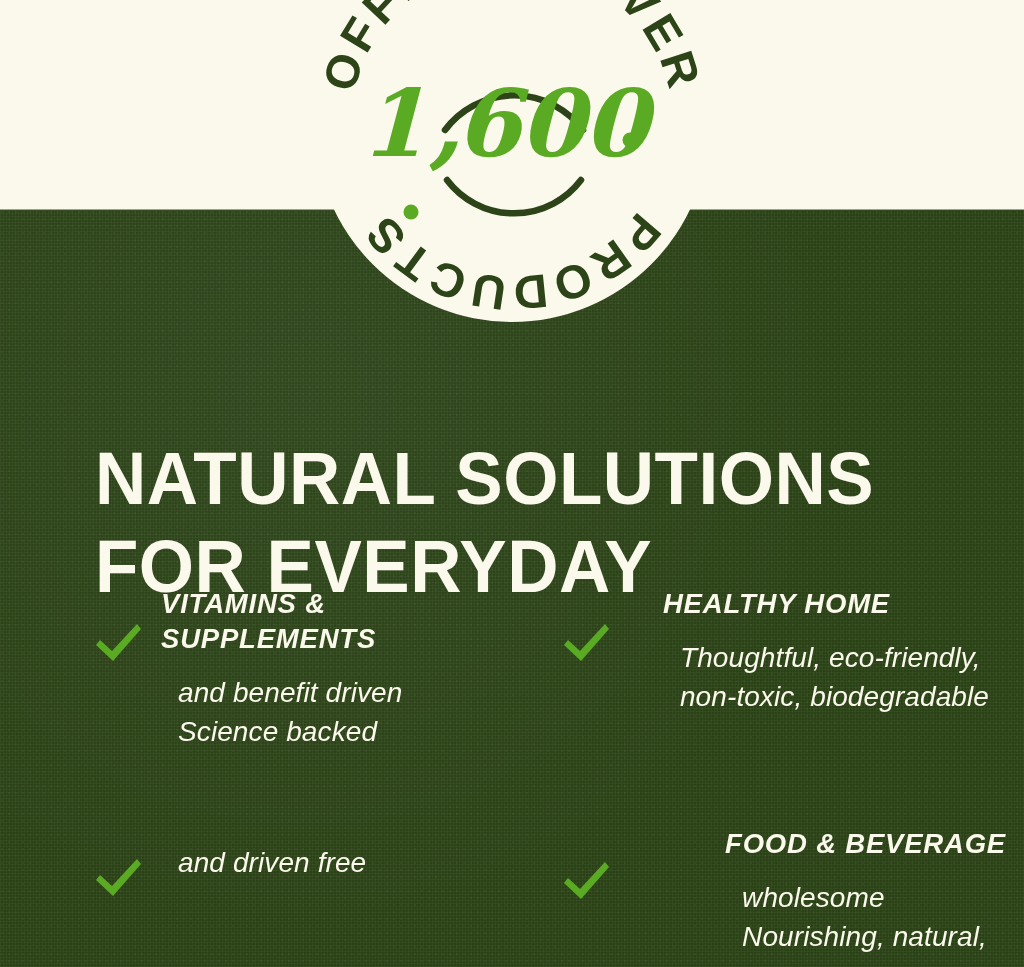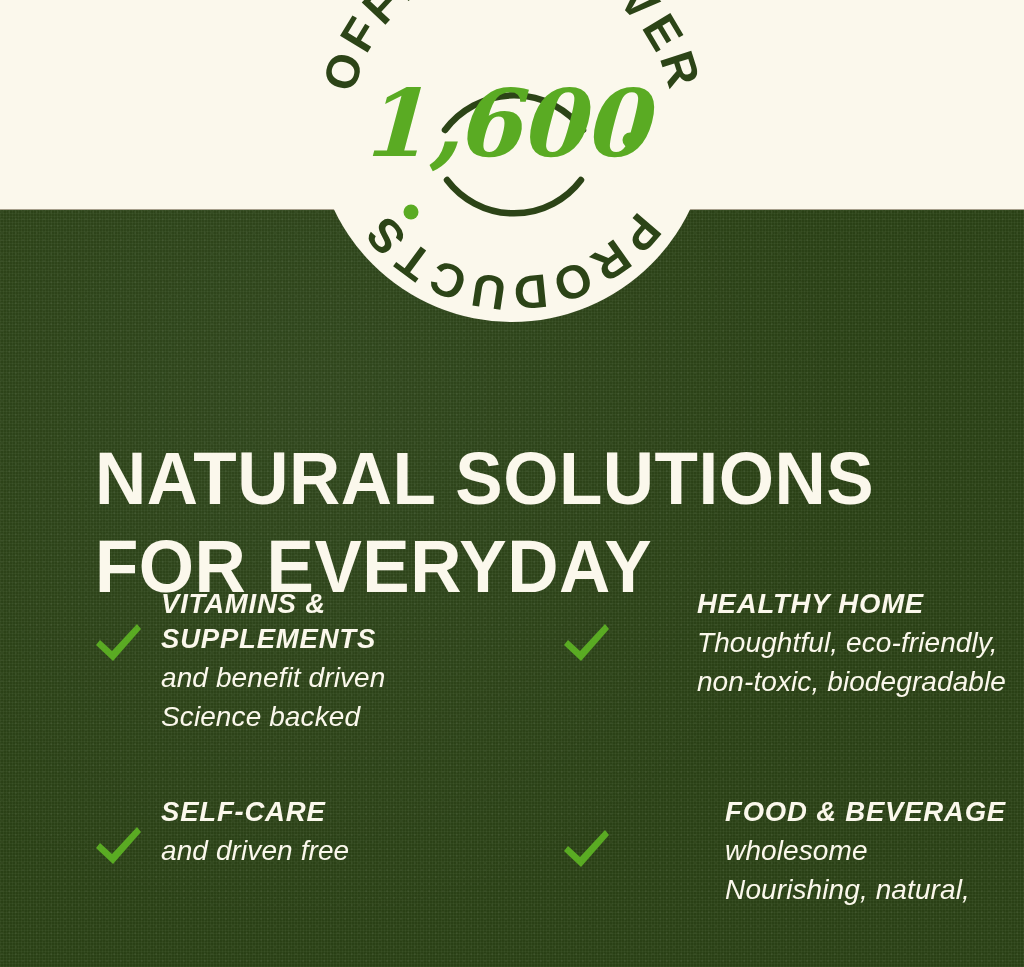--- a/index.html
+++ b/index.html
@@ -176,21 +176,21 @@
     letter-spacing: 0.8px;
     margin: 0 0 2px 0;
   }
   .bullet-desc {
     color: #fbf8ec;
     font-family: "Liberation Sans", sans-serif;
     font-weight: normal;
     font-size: 28px;
     line-height: 39px;
     letter-spacing: 0.1px;
-    margin: 0;
+    margin: 17px;
   }
   .bullet-desc span { display: block; }
 </style>
 </head>
 <body>
 
 <div id="canvas">
 
   <div class="cream-band"></div>
   <div class="band-divider"></div>
@@ -259,23 +259,20 @@
           <span>non-toxic, biodegradable</span>
         </p>
       </div>
     </div>
 
     <div class="bullet b-sc">
       <svg class="check" viewBox="0 0 52 52">
         <path d="M4 27 L8 22 L20 33 L45 6 L49 11 L21 43 Z" fill="#5aab23"></path>
       </svg>
       <div class="bullet-text">
-        <div class="bullet-title">
-          <span>SELF-CARE</span>
-        </div>
         <p class="bullet-desc">
           <span>and driven free</span>
         </p>
       </div>
     </div>
 
     <div class="bullet b-fb col-right">
       <svg class="check" viewBox="0 0 52 52">
         <path d="M4 27 L8 22 L20 33 L45 6 L49 11 L21 43 Z" fill="#5aab23"></path>
       </svg>

